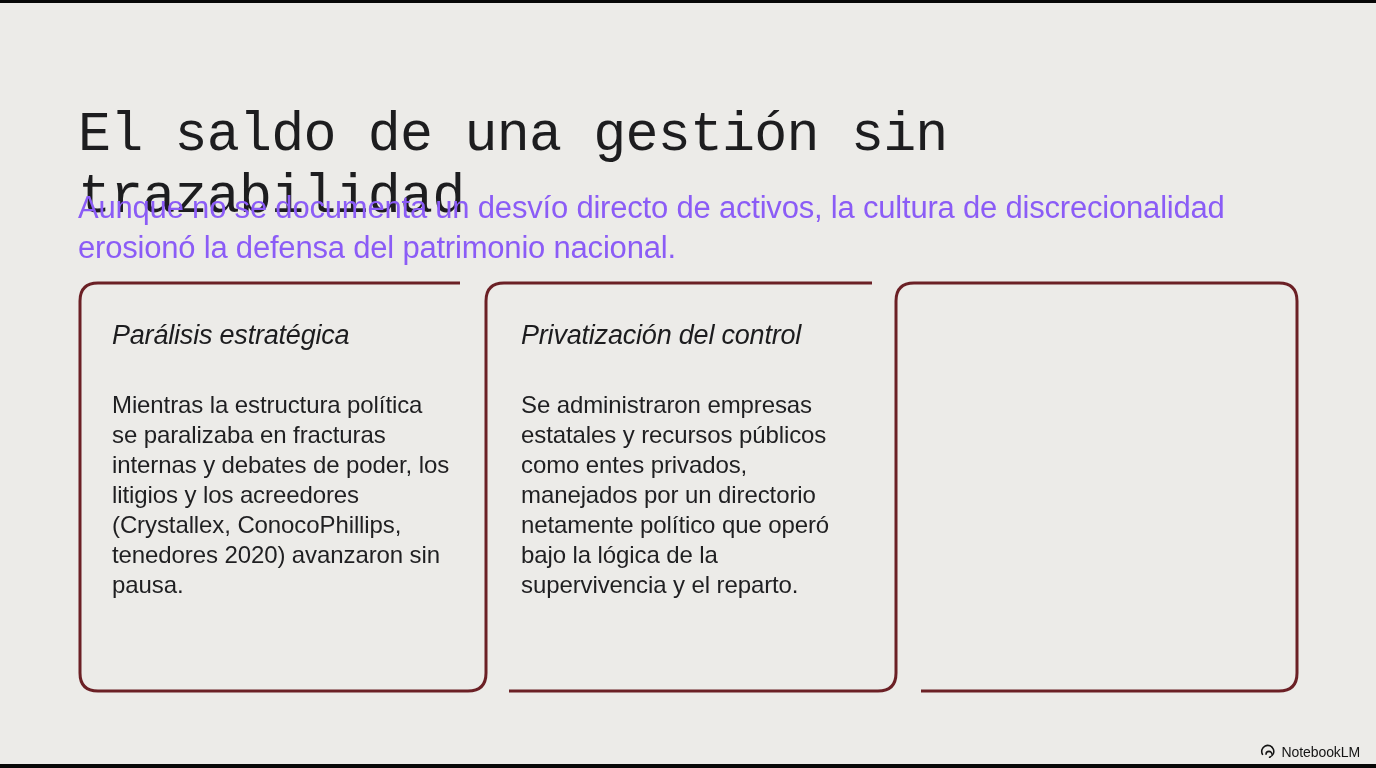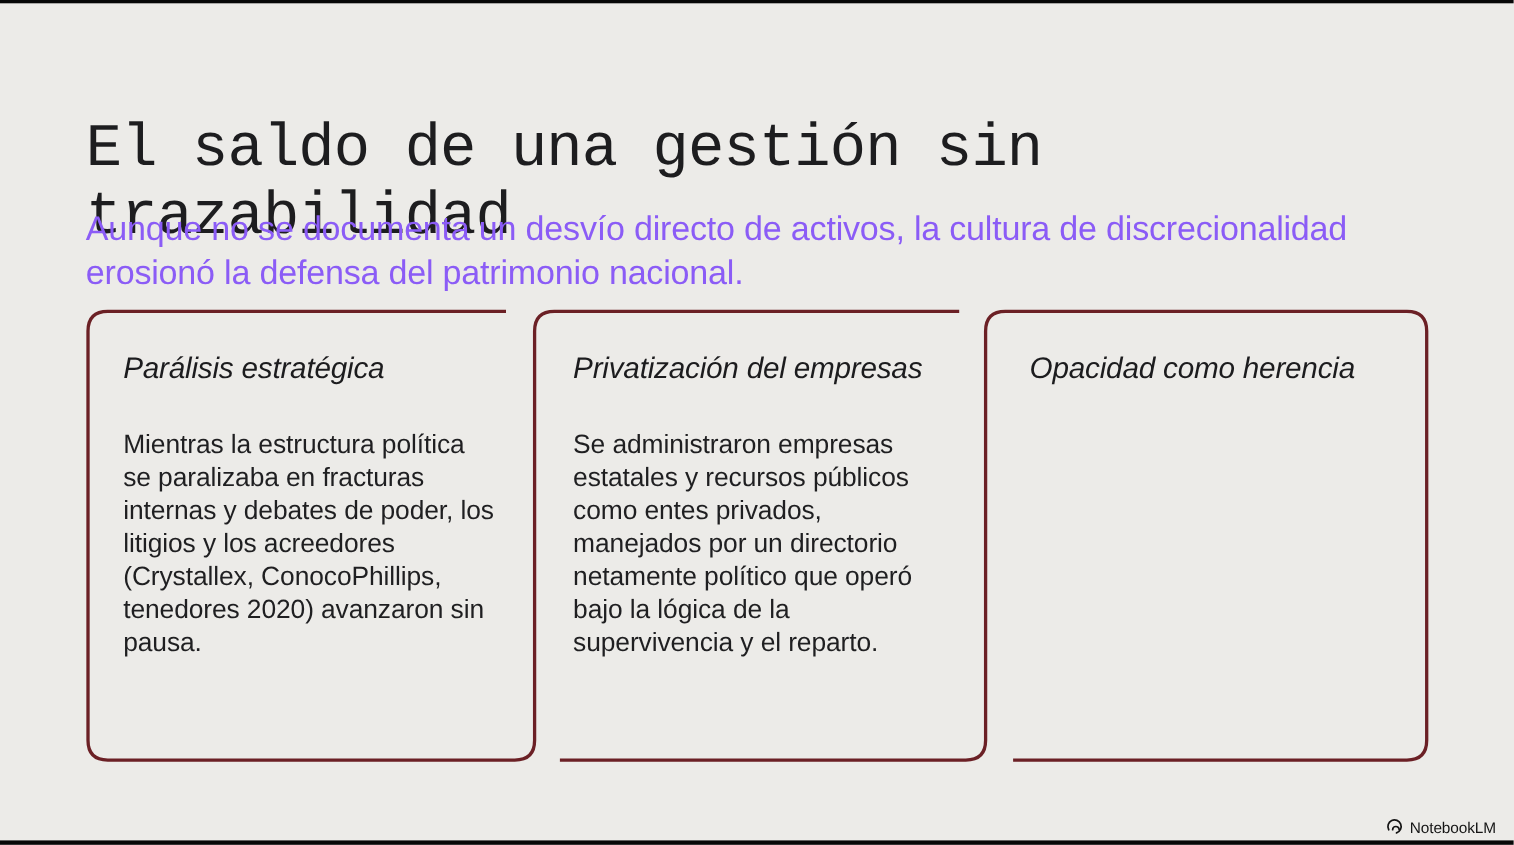--- a/index.html
+++ b/index.html
@@ -120,26 +120,25 @@
   <path class="card-stroke" d="M 460 283 L 98 283 Q 80 283 80 301 L 80 673 Q 80 691 98 691 L 468 691 Q 486 691 486 673 L 486 301 Q 486 283 504 283 L 872 283"></path>
   <path class="card-stroke" d="M 509 691 L 878 691 Q 896 691 896 673 L 896 301 Q 896 283 914 283 L 1279 283 Q 1297 283 1297 301 L 1297 673 Q 1297 691 1279 691 L 921 691"></path>
 </svg>
 
 <div class="card-content c1">
   <h2 class="card-title">Parálisis estratégica</h2>
   <p class="card-body">Mientras la estructura política se paralizaba en fracturas internas y debates de poder, los litigios y los acreedores (Crystallex, ConocoPhillips, tenedores 2020) avanzaron sin pausa.</p>
 </div>
 
 <div class="card-content c2">
-  <h2 class="card-title">Privatización del empresas</h2>
+  <h2 class="card-title">Privatización del control</h2>
   <p class="card-body">Se administraron empresas estatales y recursos públicos como entes privados, manejados por un directorio netamente político que operó bajo la lógica de la supervivencia y el reparto.</p>
 </div>
 
 <div class="card-content c3">
-  <h2 class="card-title">Opacidad como herencia</h2>
 </div>
 
 <div class="watermark">
   <span class="watermark-icon">
     <svg width="17" height="17" viewBox="0 0 24 24" fill="none" stroke="#141414" stroke-width="2.2" stroke-linecap="round">
       <path d="M3.5 16 A 8.5 8.5 0 1 1 13.5 20"></path>
       <path d="M8.5 16 A 4.2 4.2 0 0 1 16.9 16"></path>
     </svg>
   </span>
   <span class="watermark-label">NotebookLM</span>

